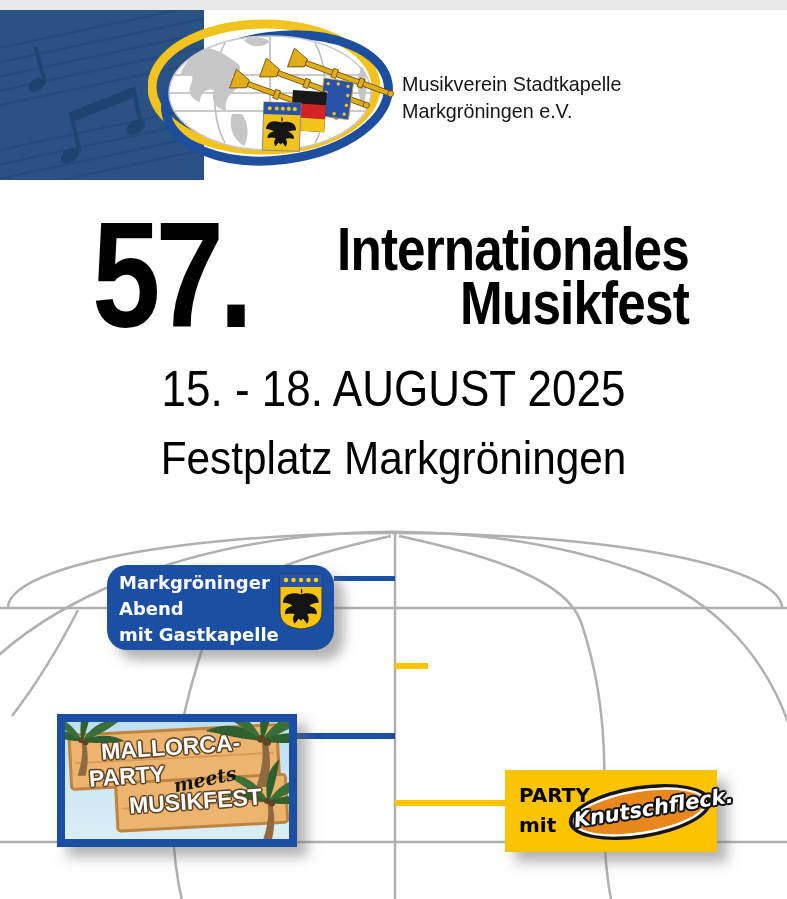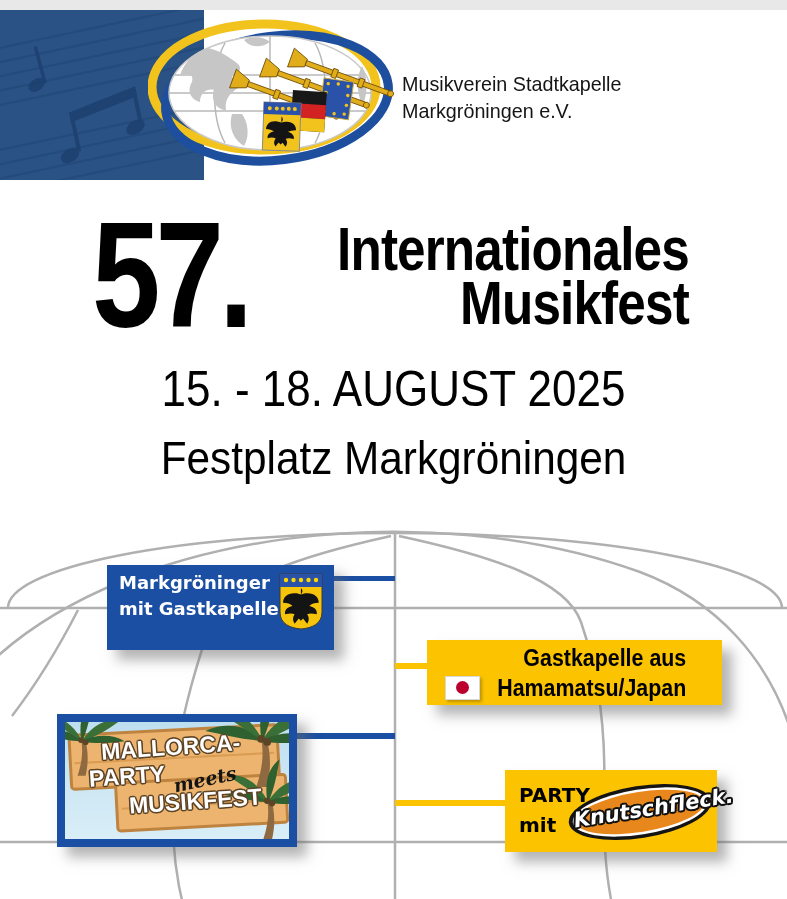--- a/index.html
+++ b/index.html
@@ -26,21 +26,21 @@
   .conn-blue{background:#1b4fa3;}
   .conn-yellow{background:#fcc400;}
   #conn1{left:334px;top:566px;width:61px;height:5px;}
   #conn2{left:395px;top:653px;width:33px;}
   #conn3{left:297px;top:723px;width:98px;}
   #conn4{left:395px;top:790px;width:110px;}
   
   .evbox{position:absolute;box-shadow:10px 10px 12px rgba(105,105,105,.5);}
   .blue-box{background:#1b4fa3;color:#fff;font-family:"DejaVu Sans",sans-serif;font-weight:700;}
   .yellow-box{background:#fcc400;color:#000;}
-  #box1{left:107px;top:555px;width:227px;height:85px;font-size:18px;line-height:26px;padding:0;}
+  #box1{left:107px;top:555px;width:227px;height:85px;font-size:18px;line-height:26px;padding:0;border-radius:20px;}
   #box1 .lines{position:absolute;left:12px;top:5px;}
   #box1 svg{position:absolute;right:10px;top:7px;}
   #box2{left:427px;top:630px;width:295px;height:65px;}
   #box2 .lines{position:absolute;right:36px;top:3px;text-align:right;font-size:23px;font-weight:700;
                line-height:30px;transform:scaleX(.93);transform-origin:right top;}
   .japan-flag{position:absolute;left:18px;top:36px;width:33px;height:22px;background:#fff;
               border:1px solid #d8d8d8;box-shadow:2px 2px 3px rgba(0,0,0,.25);}
   .japan-flag .sun{position:absolute;left:10px;top:4px;width:13px;height:13px;border-radius:50%;background:#bc002d;}
   #box3{left:57px;top:704px;width:224px;height:117px;border:8px solid #1b4fa3;
         background:linear-gradient(#bedff0,#d9eef7);}
@@ -194,45 +194,37 @@
   </svg>
 
   <div id="conn1" class="connector conn-blue"></div>
   <div id="conn2" class="connector conn-yellow"></div>
   <div id="conn3" class="connector conn-blue"></div>
   <div id="conn4" class="connector conn-yellow"></div>
 
   <div id="box1" class="evbox blue-box">
     <div class="lines">
       <div>Markgröninger</div>
+      <div>Abend</div>
       <div>mit Gastkapelle</div>
     </div>
     <svg width="46" height="58" viewBox="0 0 46 58">
       <path d="M2,2 H44 V40 C44,52 34,56 23,57 C12,56 2,52 2,40 Z" fill="#f6c40a" stroke="#3a3a3a"></path>
       <rect x="2" y="2" width="42" height="13" fill="#2a52a8"></rect>
       <g fill="#ffd700">
           <circle cx="8" cy="8" r="2.2"></circle>
           <circle cx="15.5" cy="8" r="2.2"></circle>
           <circle cx="23" cy="8" r="2.2"></circle>
           <circle cx="30.5" cy="8" r="2.2"></circle>
           <circle cx="38" cy="8" r="2.2"></circle>
         </g>
       <path fill="#141414" transform="translate(4,14) scale(1.05)" d="M18,2 C20,4 20,6 18,8 L22,7 C30,6 35,10 35,16 C31,16 28,17 26,19 C31,20 34,23 33,27 C29,26 26,26 24,27 C26,30 26,33 24,36 L20,31 L18,33 L16,31 L12,36 C10,33 10,30 12,27 C10,26 7,26 3,27 C2,23 5,20 10,19 C8,17 5,16 1,16 C1,10 6,6 14,7 L18,8 Z"></path>
     </svg>
   </div>
 
-  <div id="box2" class="evbox yellow-box">
-    <div class="lines">
-      <div>Gastkapelle aus</div>
-      <div>Hamamatsu/Japan</div>
-    </div>
-    <div class="japan-flag">
-        <div class="sun"></div>
-      </div>
-  </div>
 
   <div id="box3" class="evbox">
     <div class="photo">
       <svg width="224" height="117" viewBox="0 0 224 117">
         <defs>
           <g id="palm">
             <path d="M0,6 C2,16 1,26 -3,38 L4,38 C7,25 6,14 3,5 Z" fill="#8f6a40"></path>
             <g fill="#2f6030">
               <path d="M0,6 C-10,-2 -24,-4 -36,2 C-24,4 -12,8 0,8 Z"></path>
               <path d="M0,6 C-8,-8 -18,-14 -32,-14 C-22,-6 -10,0 0,8 Z" fill="#3a7038"></path>

